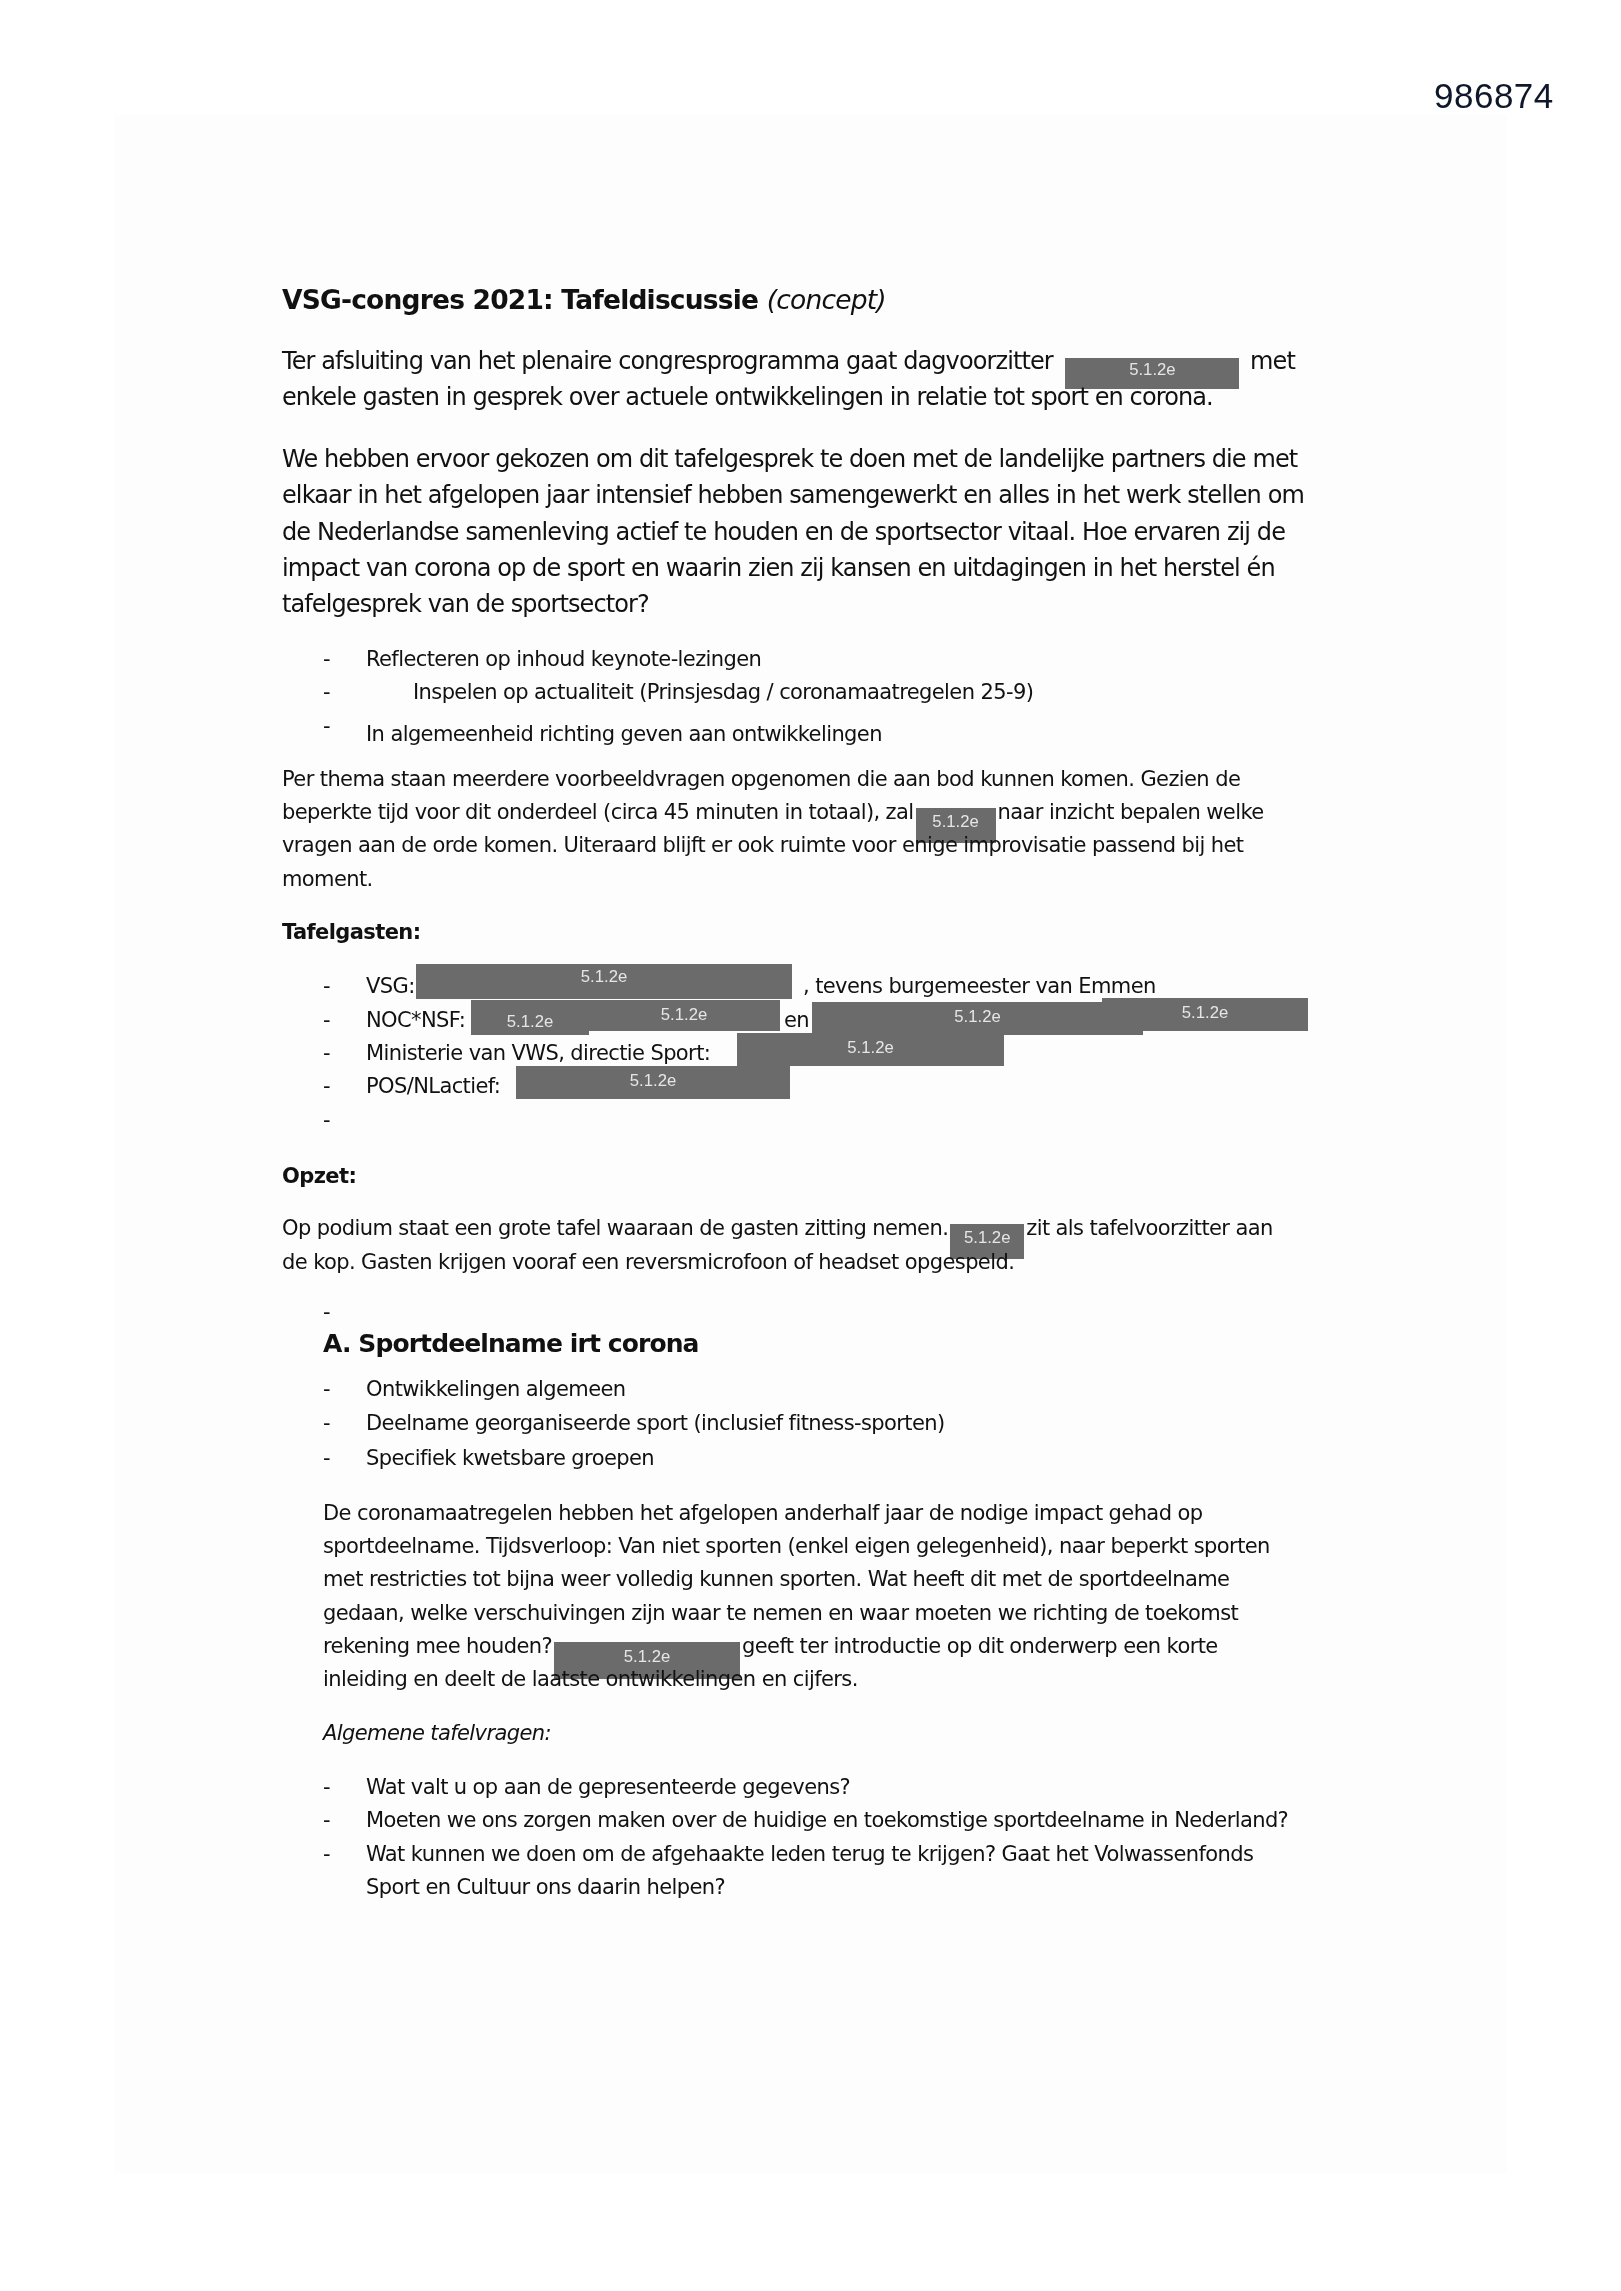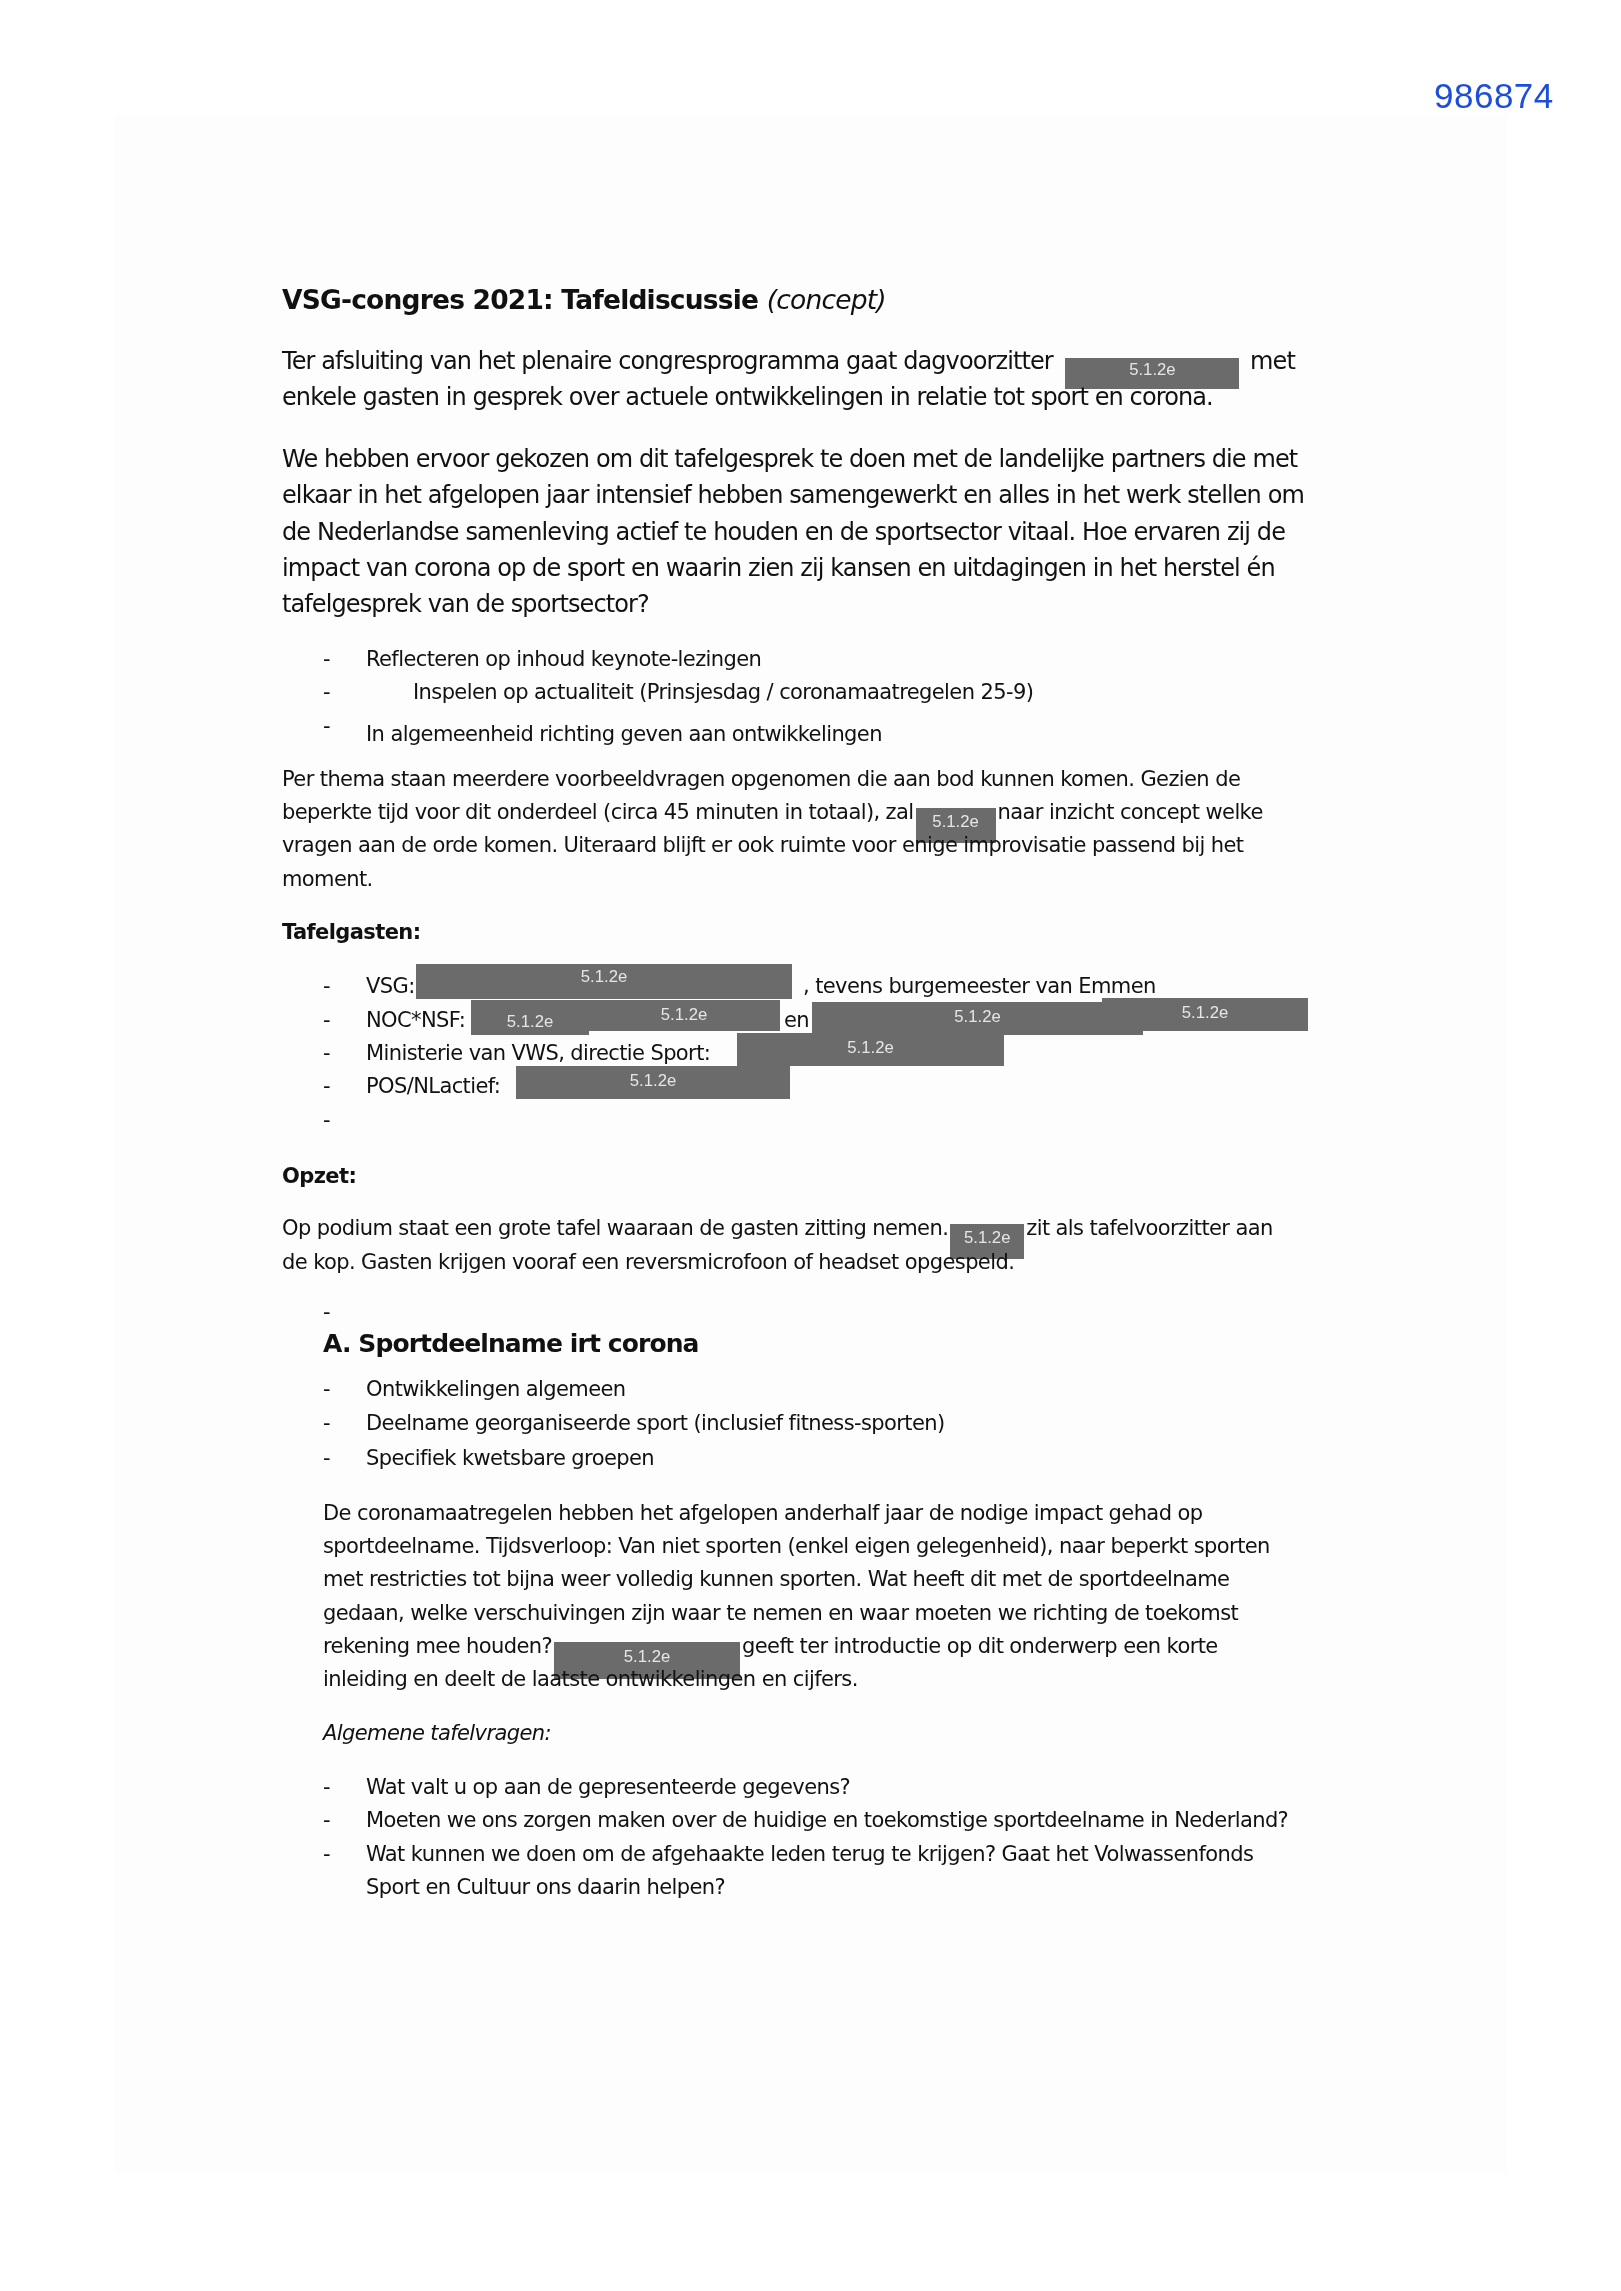--- a/index.html
+++ b/index.html
@@ -1,18 +1,18 @@
 <!DOCTYPE html>
 <html><head>
   <meta charset="utf-8">
   <style>
     html, body { margin: 0; padding: 0; background: #ffffff; }
     body { width: 1621px; height: 2292px; position: relative; overflow: hidden; font-family: "Liberation Sans", sans-serif; color: #111; }
     .page-shade { position: absolute; left: 115px; top: 115px; width: 1392px; height: 2058px; background: #fdfdfd; }
-    .doc-id { position: absolute; left: 1434px; top: 76px; font-family: "Liberation Sans", sans-serif; font-size: 35px; color: #1d4ed8; letter-spacing: 0.5px; }
+    .doc-id { position: absolute; left: 1434px; top: 76px; font-family: "Liberation Sans", sans-serif; font-size: 35px; color: #0f172a; letter-spacing: 0.5px; }
     .content { position: absolute; left: 282px; top: 0; width: 1078px; }
     .abs { position: absolute; white-space: nowrap; }
     .title { top: 284px; font-family: "DejaVu Sans", sans-serif; font-weight: bold; font-size: 26.5px; letter-spacing: -0.8px; }
     .title i { font-weight: normal; font-style: italic; }
     .p-lg { font-family: "DejaVu Sans", sans-serif; font-size: 24px; letter-spacing: -0.9px; line-height: 36px; }
     .p-md { font-family: "DejaVu Sans", sans-serif; font-size: 21px; letter-spacing: -0.6px; line-height: 33px; }
     .bold { font-weight: bold; }
     .ital { font-style: italic; }
     .redact { display: inline-block; background: #6b6b6b; color: #e6e6e6; font-family: "Liberation Sans", sans-serif; font-size: 16.7px; text-align: center; vertical-align: middle; letter-spacing: 0; }
     .redact-abs { position: absolute; background: #6b6b6b; color: #e6e6e6; font-family: "Liberation Sans", sans-serif; font-size: 16.7px; text-align: center; }
@@ -47,21 +47,21 @@
 
   <div class="abs p-md" style="top:643px;left:41px;">-</div>
   <div class="abs p-md" style="top:643px;left:84px;">Reflecteren op inhoud keynote-lezingen</div>
   <div class="abs p-md" style="top:676px;left:41px;">-</div>
   <div class="abs p-md" style="top:676px;left:84px;margin-left:47px;">Inspelen op actualiteit (Prinsjesdag / coronamaatregelen 25-9)</div>
   <div class="abs p-md" style="top:710px;left:41px;">-</div>
   <div class="abs p-md" style="top:718px;left:84px;">In algemeenheid richting geven aan ontwikkelingen</div>
 
   <div class="abs p-md" style="top:763px;">Per thema staan meerdere voorbeeldvragen opgenomen die aan bod kunnen komen. Gezien de</div>
   <div class="abs p-md" style="top:796px;">
-    <span>beperkte tijd voor dit onderdeel (circa 45 minuten in totaal), zal</span><span class="redact" style="width:80px;height:35px;line-height:27.4px;vertical-align:-7.8px;margin:0 2px;">5.1.2e</span><span>naar inzicht concept welke</span>
+    <span>beperkte tijd voor dit onderdeel (circa 45 minuten in totaal), zal</span><span class="redact" style="width:80px;height:35px;line-height:27.4px;vertical-align:-7.8px;margin:0 2px;">5.1.2e</span><span>naar inzicht bepalen welke</span>
   </div>
   <div class="abs p-md" style="top:829px;">vragen aan de orde komen. Uiteraard blijft er ook ruimte voor enige improvisatie passend bij het</div>
   <div class="abs p-md" style="top:863px;">moment.</div>
 
   <div class="abs p-md bold" style="top:916px;">Tafelgasten:</div>
 
   <div class="abs p-md" style="top:970px;left:41px;">-</div>
   <div class="abs p-md" style="top:970px;left:84px;">VSG:</div>
   <div class="abs p-md" style="top:970px;left:521px;">, tevens burgemeester van Emmen</div>
 

